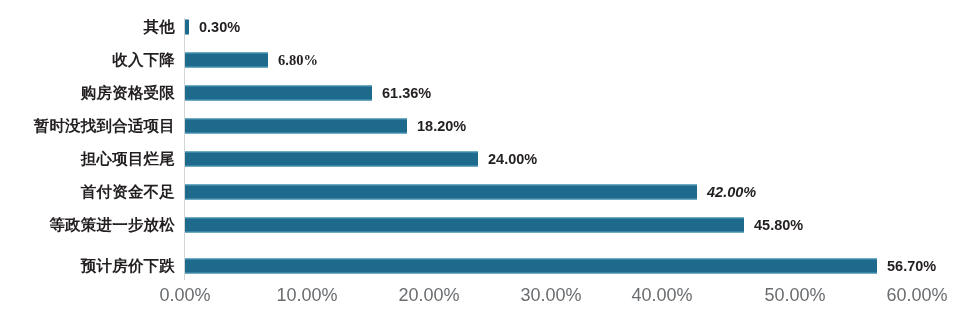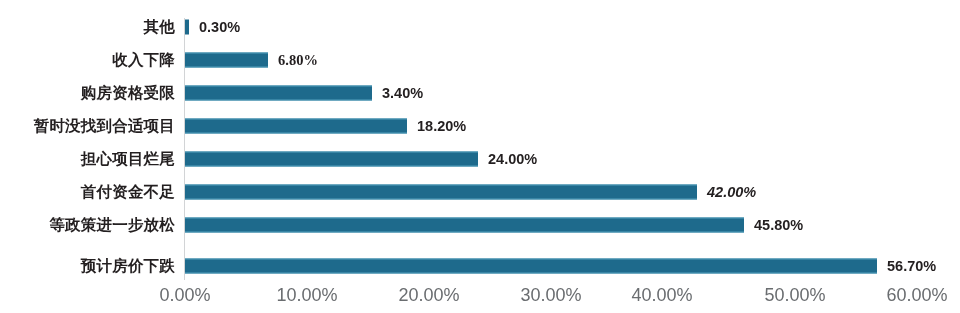--- a/index.html
+++ b/index.html
@@ -103,21 +103,21 @@
     <div class="cat-label" style="top:27px;">其他</div>
     <div class="bar tiny" style="top: 27px; width: 4px; background: rgb(30, 106, 140);"></div>
     <div class="bar-value" style="top:27px; left:199px;text-align:center;">0.30%</div>
 
     <div class="cat-label" style="top:60px;">收入下降</div>
     <div class="bar" style="top: 60px; width: 83px; background: rgb(30, 106, 140);"></div>
     <div class="bar-value" style="top: 60px; left: 278px; font-family: Liberation Serif, serif;">6.80%</div>
 
     <div class="cat-label" style="top:93px;">购房资格受限</div>
     <div class="bar" style="top: 93px; width: 187px; background: rgb(30, 106, 140);"></div>
-    <div class="bar-value" style="top: 93px; left: 382px;">3.40%</div>
+    <div class="bar-value" style="top: 93px; left: 382px;">61.36%</div>
 
     <div class="cat-label" style="top:126px;">暂时没找到合适项目</div>
     <div class="bar" style="top: 126px; width: 222px; background: rgb(30, 106, 140);"></div>
     <div class="bar-value" style="top: 126px; left: 417px;">18.20%</div>
 
     <div class="cat-label" style="top:159px;">担心项目烂尾</div>
     <div class="bar" style="top: 159px; width: 293px; background: rgb(30, 106, 140);"></div>
     <div class="bar-value" style="top: 159px; left: 488px;">24.00%</div>
 
     <div class="cat-label" style="top:192px;">首付资金不足</div>

